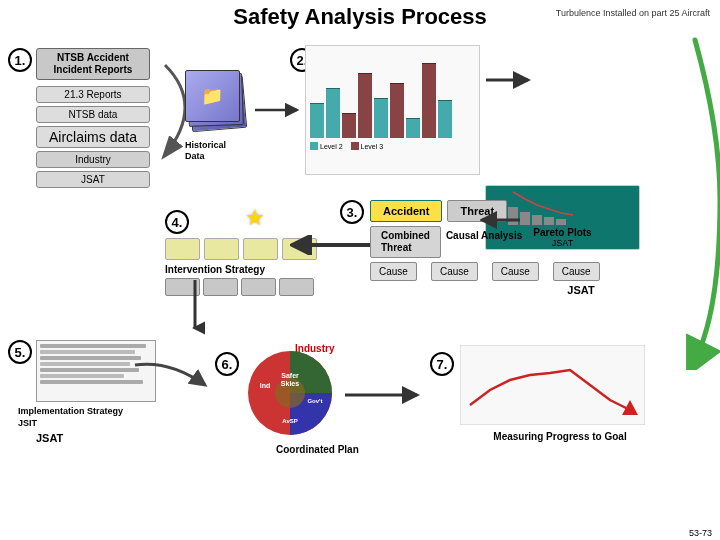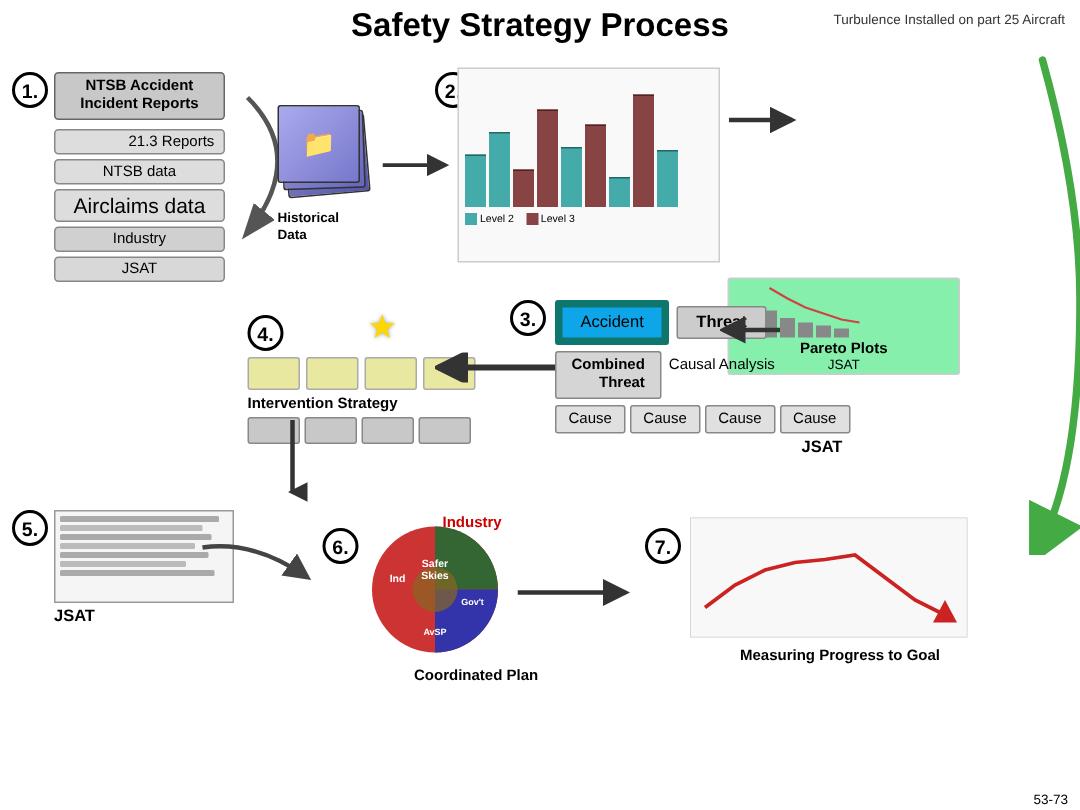--- a/index.html
+++ b/index.html
@@ -25,33 +25,33 @@
     }
     .header-subtitle {
       font-size: 10px;
       color: #333;
     }
   </style>
 </head>
 <body>
 
 <div class="header">
-  <span class="header-title">Safety Strategy Process</span>
+  <span class="header-title">Safety Analysis Process</span>
   <span class="header-subtitle" style="font-size:9px; position:absolute; top:8px; right:10px;text-align:center;">Turbulence Installed on part 25 Aircraft</span>
 </div>
 
 <div style="position:absolute; left:8px; top:48px;">
 
   <div style="position:absolute; left:0; top:0; width:24px; height:24px; border:2px solid #000; border-radius:50%; background:#fff; display:flex; align-items:center; justify-content:center; font-size:13px; font-weight:bold; z-index:2;">1.</div>
 
   <div style="margin-left:28px; background:#c8c8c8; border:1px solid #666; border-radius:3px; padding:3px 5px; font-size:10px; font-weight:bold; text-align:center; white-space:pre-line; line-height:1.2; margin-bottom:6px;">NTSB Accident
 Incident Reports</div>
 
   <div style="margin-left:28px; display:flex; flex-direction:column; gap:3px;">
-    <div style="background:#ddd; border:1px solid #888; border-radius:3px; padding:2px 6px; font-size:10px; text-align:right;">21.3 Reports</div>
+    <div style="background:#ddd; border:1px solid #888; border-radius:3px; padding:2px 6px; font-size:10px; text-align:center;">21.3 Reports</div>
     <div style="background:#ddd; border:1px solid #888; border-radius:3px; padding:2px 6px; font-size:10px; text-align:center;">NTSB data</div>
     <div style="background:#ddd; border:1px solid #888; border-radius:3px; padding:2px 12px; font-size:14px; text-align:center;">Airclaims data</div>
     <div style="background:#d0d0d0; border:1px solid #888; border-radius:3px; padding:2px 6px; font-size:10px; text-align:center;">Industry</div>
     <div style="background:#d8d8d8; border:1px solid #888; border-radius:3px; padding:2px 6px; font-size:10px; text-align:center;">JSAT</div>
   </div>
 </div>
 
 <svg style="position:absolute; left:155px; top:55px; width:60px; height:110px;">
   <defs>
     <marker id="arr1" markerWidth="8" markerHeight="8" refX="6" refY="3" orient="auto">
@@ -120,47 +120,47 @@
 
 <svg style="position:absolute; right:0; top:30px; width:55px; height:340px;">
   <defs>
     <marker id="garr" markerWidth="8" markerHeight="8" refX="4" refY="4" orient="auto">
       <path d="M0,0 L8,4 L0,8 z" fill="#44aa44"></path>
     </marker>
   </defs>
   <path d="M 30,10 Q 55,100 55,170 Q 55,280 30,330" stroke="#44aa44" stroke-width="5" fill="none" marker-end="url(#garr)" stroke-linecap="round"></path>
 </svg>
 
-<div style="position:absolute; left:485px; top:185px; width:155px; height:65px; background:#86efac; border:1px solid #ccc; display:flex; flex-direction:column; align-items:center; justify-content:center; border-radius:2px;">
+<div style="position:absolute; left:485px; top:185px; width:155px; height:65px; background:#0f766e; border:1px solid #ccc; display:flex; flex-direction:column; align-items:center; justify-content:center; border-radius:2px;">
 
   <svg width="120" height="40">
     <rect x="5" y="20" width="10" height="18" fill="#888"></rect>
     <rect x="17" y="25" width="10" height="13" fill="#888"></rect>
     <rect x="29" y="28" width="10" height="10" fill="#888"></rect>
     <rect x="41" y="30" width="10" height="8" fill="#888"></rect>
     <rect x="53" y="32" width="10" height="6" fill="#888"></rect>
     <polyline points="10,5 22,12 34,18 46,22 58,26 70,28" stroke="#cc4444" stroke-width="1.5" fill="none"></polyline>
   </svg>
   <div style="font-size:10px; font-weight:bold;">Pareto Plots</div>
   <div style="font-size:9px;">JSAT</div>
 </div>
 
 <div style="position:absolute; left:340px; top:200px; width:24px; height:24px; border:2px solid #000; border-radius:50%; background:#fff; display:flex; align-items:center; justify-content:center; font-size:13px; font-weight:bold;">3.</div>
 
 <div style="position:absolute; left:370px; top:200px;">
   <div style="display:flex; align-items:center; gap:5px; margin-bottom:4px;">
-    <div style="background:#0ea5e9; border:5px solid #0f766e; padding:4px 12px; font-size:11px; font-weight:normal; border-radius:2px;">Accident</div>
+    <div style="background:#fde047; border:1px solid #0f766e; padding:4px 12px; font-size:11px; font-weight:bold; border-radius:2px;">Accident</div>
     <div style="background:#cccccc; border:1px solid #888; padding:4px 12px; font-size:11px; font-weight:bold; border-radius:2px;">Threat</div>
   </div>
   <div style="display:flex; align-items:flex-start; gap:5px; margin-bottom:4px;">
-    <div style="background:#d5d5d5; border:1px solid #888; padding:3px 10px; font-size:10px; font-weight:bold; border-radius:2px; white-space:pre-line; line-height:1.2; text-align:right;">Combined
+    <div style="background:#d5d5d5; border:1px solid #888; padding:3px 10px; font-size:10px; font-weight:bold; border-radius:2px; white-space:pre-line; line-height:1.2; text-align:left;">Combined
 Threat</div>
-    <div style="font-size:10px; font-weight:normal; margin-top:4px;">Causal Analysis</div>
-  </div>
-  <div style="display:flex; gap:3px; margin-bottom:3px;">
+    <div style="font-size:10px; font-weight:bold; margin-top:4px;">Causal Analysis</div>
+  </div>
+  <div style="display:flex; gap:14px; margin-bottom:3px;">
     <div style="background:#e0e0e0; border:1px solid #888; padding:3px 8px; font-size:10px; border-radius:2px;">Cause</div>
     <div style="background:#e0e0e0; border:1px solid #888; padding:3px 8px; font-size:10px; border-radius:2px;">Cause</div>
     <div style="background:#e0e0e0; border:1px solid #888; padding:3px 8px; font-size:10px; border-radius:2px;">Cause</div>
     <div style="background:#e0e0e0; border:1px solid #888; padding:3px 8px; font-size:10px; border-radius:2px;">Cause</div>
   </div>
   <div style="font-size:11px; font-weight:bold; text-align:right; padding-right:5px;">JSAT</div>
 </div>
 
 <svg style="position:absolute; left:480px; top:210px; width:40px; height:20px;">
   <defs>
@@ -211,20 +211,22 @@
     <div style="display:flex; flex-direction:column; gap:2px;">
       <div style="height:4px; background:#aaa; border-radius:1px; width:95%;"></div>
       <div style="height:4px; background:#bbb; border-radius:1px; width:85%;"></div>
       <div style="height:4px; background:#aaa; border-radius:1px; width:90%;"></div>
       <div style="height:4px; background:#bbb; border-radius:1px; width:80%;"></div>
       <div style="height:4px; background:#aaa; border-radius:1px; width:88%;"></div>
       <div style="height:4px; background:#bbb; border-radius:1px; width:75%;"></div>
       <div style="height:4px; background:#aaa; border-radius:1px; width:92%;"></div>
     </div>
   </div>
+  <div style="font-size:9px; font-weight:bold; margin-left:10px; margin-top:4px; white-space:pre-line; line-height:1.3;">Implementation Strategy
+JSIT</div>
 
   <div style="font-size:11px; font-weight:bold; margin-left:28px; margin-top:3px;">JSAT</div>
 </div>
 
 <svg style="position:absolute; left:130px; top:355px; width:80px; height:60px;">
   <defs>
     <marker id="arr6" markerWidth="6" markerHeight="6" refX="5" refY="3" orient="auto">
       <path d="M0,0 L0,6 L6,3 z" fill="#444"></path>
     </marker>
   </defs>

